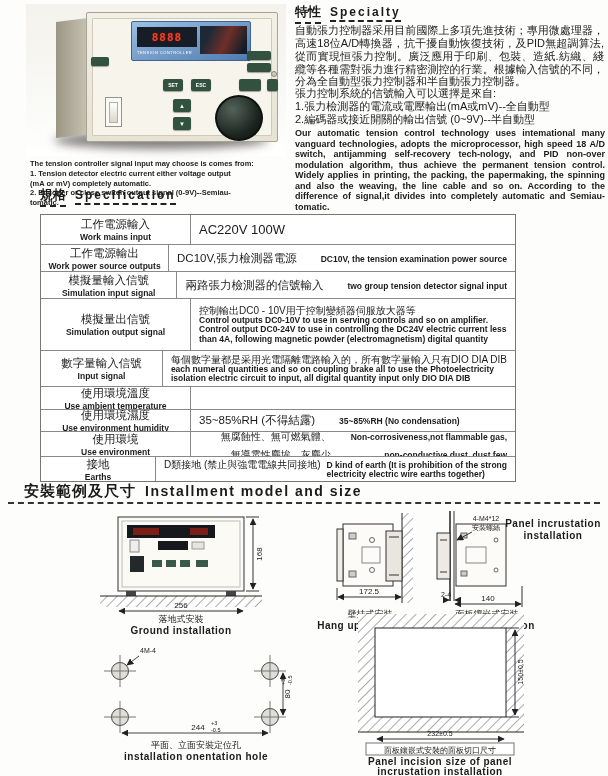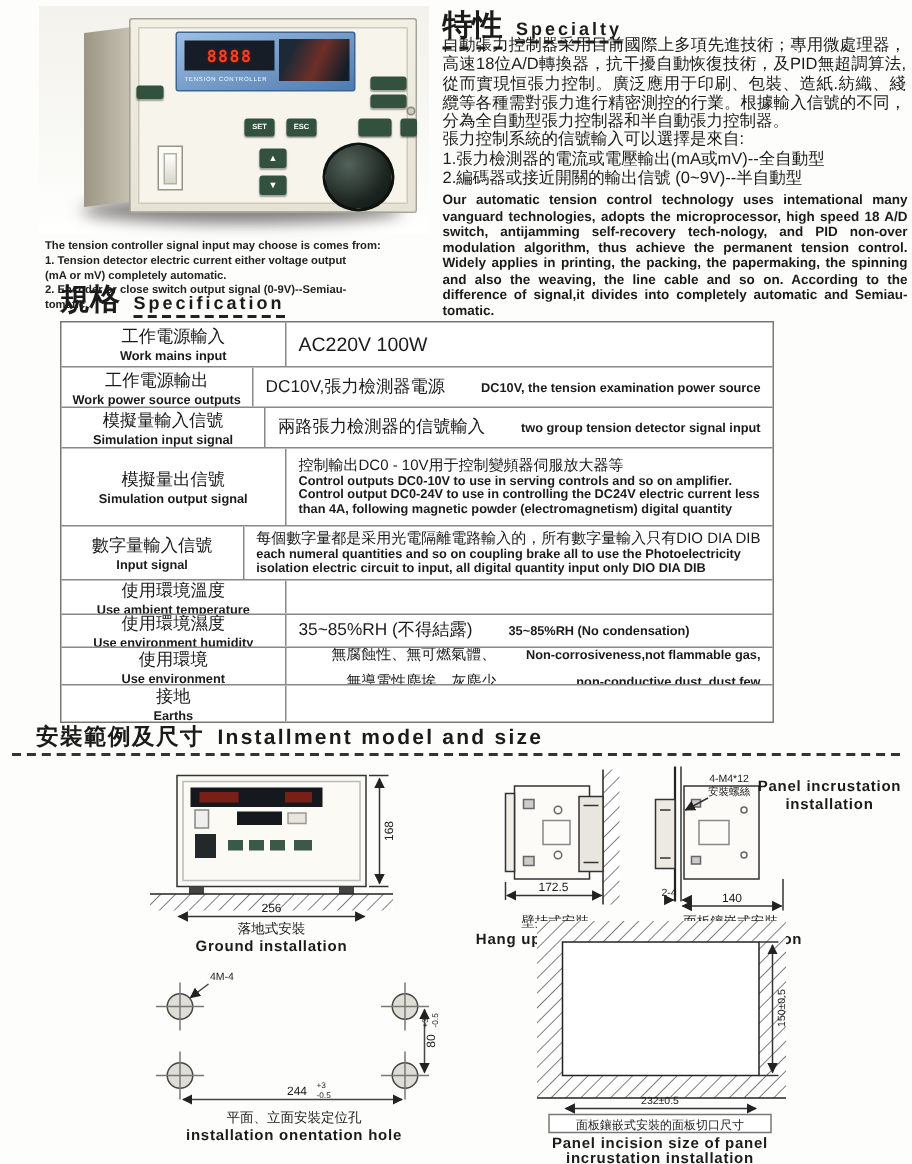--- a/index.html
+++ b/index.html
@@ -2,21 +2,21 @@
 <html><head>
 <meta charset="utf-8">
 <style>
   * { margin:0; padding:0; box-sizing:border-box; }
   html,body { width:608px; height:776px; }
   body { font-family:"Liberation Sans", sans-serif; color:#1b1b1b; background:#fff; }
   .page { position:relative; width:608px; height:776px; background:#fdfdfc; overflow:hidden; }
 
   
   .heading { position:absolute; display:flex; align-items:baseline; gap:9px; }
-  .heading .hcn { font-weight:bold; font-size:20px; border-bottom:2px dashed #222; padding-bottom:1px; }
+  .heading .hcn { font-weight:bold; font-size:13px; border-bottom:2px dashed #222; padding-bottom:1px; }
   .heading .hen { font-weight:bold; font-size:12px; letter-spacing:2px; border-bottom:2px dashed #222; padding-bottom:1px; }
   #install-heading .hcn, #install-heading .hen { border-bottom:none; }
   #install-heading .hcn { font-size:15px; letter-spacing:1px; }
   #install-heading .hen { font-size:14px; letter-spacing:1.5px; }
   #install-rule { position:absolute; left:8px; top:502px; width:592px; border-top:2px dashed #333; }
 
   
   .body-cn { position:absolute; font-size:11px; line-height:1.17; text-align:justify; }
   #specialty-p2 span { display:block; white-space:nowrap; }
   #specialty-p3 { position:absolute; font-size:9px; font-weight:bold; line-height:1.17; text-align:justify; }
@@ -30,21 +30,21 @@
     background:linear-gradient(180deg,#f3f2ec 0%,#fafaf7 70%,#ffffff 100%); }
   #photo * { position:absolute; }
   .dev-shadow { left:28px; top:127px; width:214px; height:18px; background:rgba(25,22,18,.55);
     border-radius:50%; filter:blur(5px); }
   .dev-side { left:30px; top:16px; width:32px; height:116px;
     background:linear-gradient(90deg,#9b9584,#c8c3b3); transform:skewY(-7deg); }
   .dev-front { left:60px; top:8px; width:192px; height:130px;
     background:linear-gradient(180deg,#f2efe5,#e6e2d4); border:1px solid #a8a395; border-radius:2px; }
   .dev-inner { left:5px; top:5px; width:180px; height:118px; border:1px solid #cfcaba;
     background:#f6f4eb; border-radius:1px; }
-  .bezel { left:30px; top:8px; width:120px; height:40px;
+  .bezel { left:44px; top:8px; width:120px; height:40px;
     background:linear-gradient(160deg,#9dbfe3,#4e7bb0); border:1px solid #3c6494; border-radius:2px;padding-left:29px; }
   .disp-window { left:5px; top:5px; width:60px; height:20px; background:#161d27;
     display:flex; align-items:center; justify-content:center; }
   .disp-digits { position:static !important; color:#ef4327; font-family:"DejaVu Sans Mono",monospace;
     font-weight:bold; font-size:11px; letter-spacing:1px; text-shadow:0 0 2px #8d1406; }
   .disp-right { left:68px; top:4px; width:47px; height:28px;
     background:linear-gradient(115deg,#1d2936 20%,#6e2f28 55%,#141d27 90%); }
   .brand { left:5px; top:28px; font-size:4px; color:#fff; letter-spacing:.5px; white-space:nowrap; }
   .btn { background:#32523f; border-radius:2px; color:#fff; display:flex; align-items:center;
     justify-content:center; font-size:5px; font-weight:bold; box-shadow:0 1px 1px rgba(0,0,0,.35); }
@@ -228,20 +228,29 @@
           <span class="val-en">non-conductive dust, dust few</span>
         </div>
       </div>
         </div>
     </div>
     <div class="srow" style="height:25px">
       <div class="cl">
         <span class="lbl-cn">接地</span>
         <span class="lbl-en">Earths</span>
       </div>
+      <div class="cr">
+          <div class="pair tight">
+        <span class="val-cn sm">D類接地 (禁止與強電電線共同接地)</span>
+        <span style="display:flex;flex-direction:column;">
+          <span class="val-en">D kind of earth (It is prohibition of the strong</span>
+          <span class="val-en">electricity electric wire earths together)</span>
+        </span>
+      </div>
+        </div>
     </div>
   </div>
 
   <div class="heading" id="install-heading" style="left:24px;top:482px;">
     <span class="hcn">安裝範例及尺寸</span>
     <span class="hen">Installment model and size</span>
   </div>
   <div id="install-rule"></div>
 
   <svg id="drawings" width="608" height="271" viewBox="0 505 608 271">

